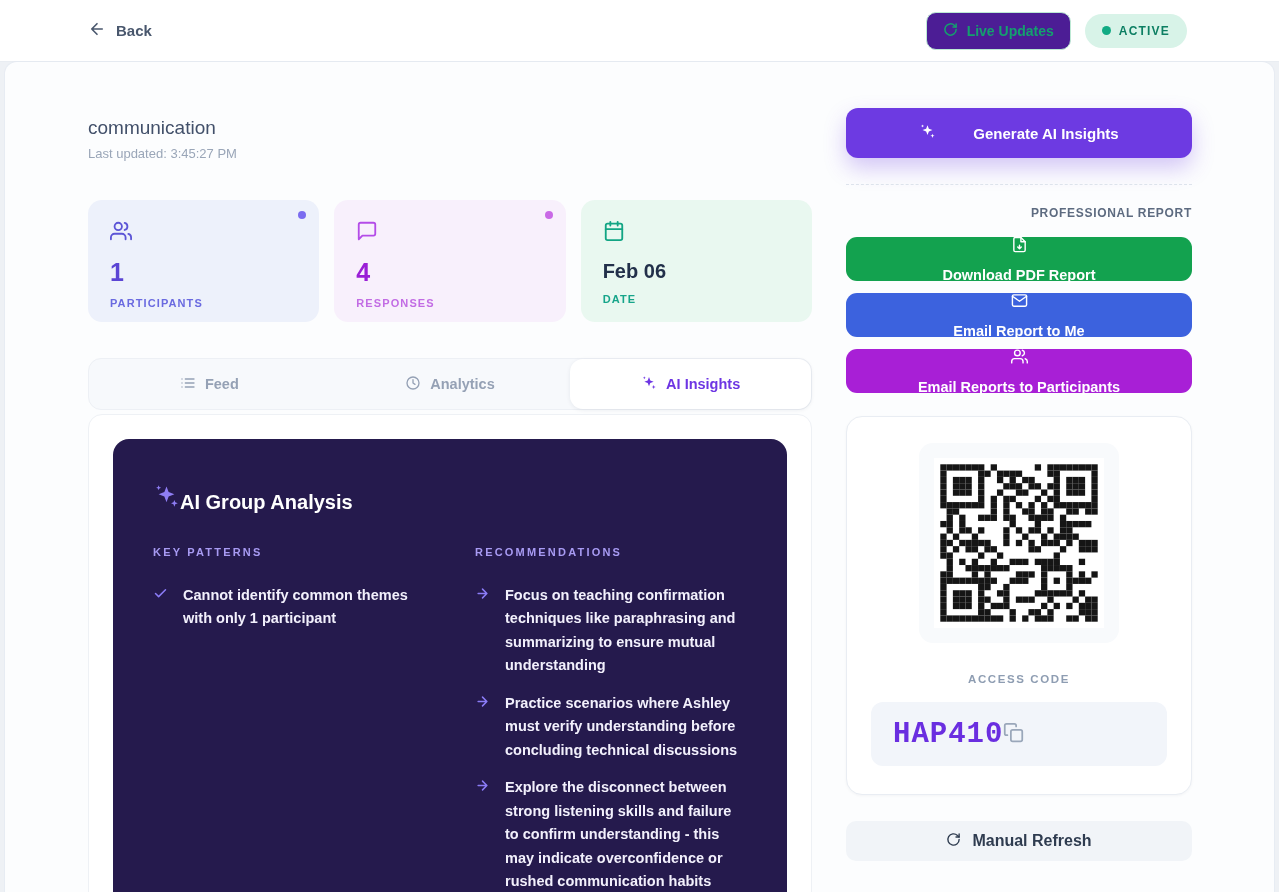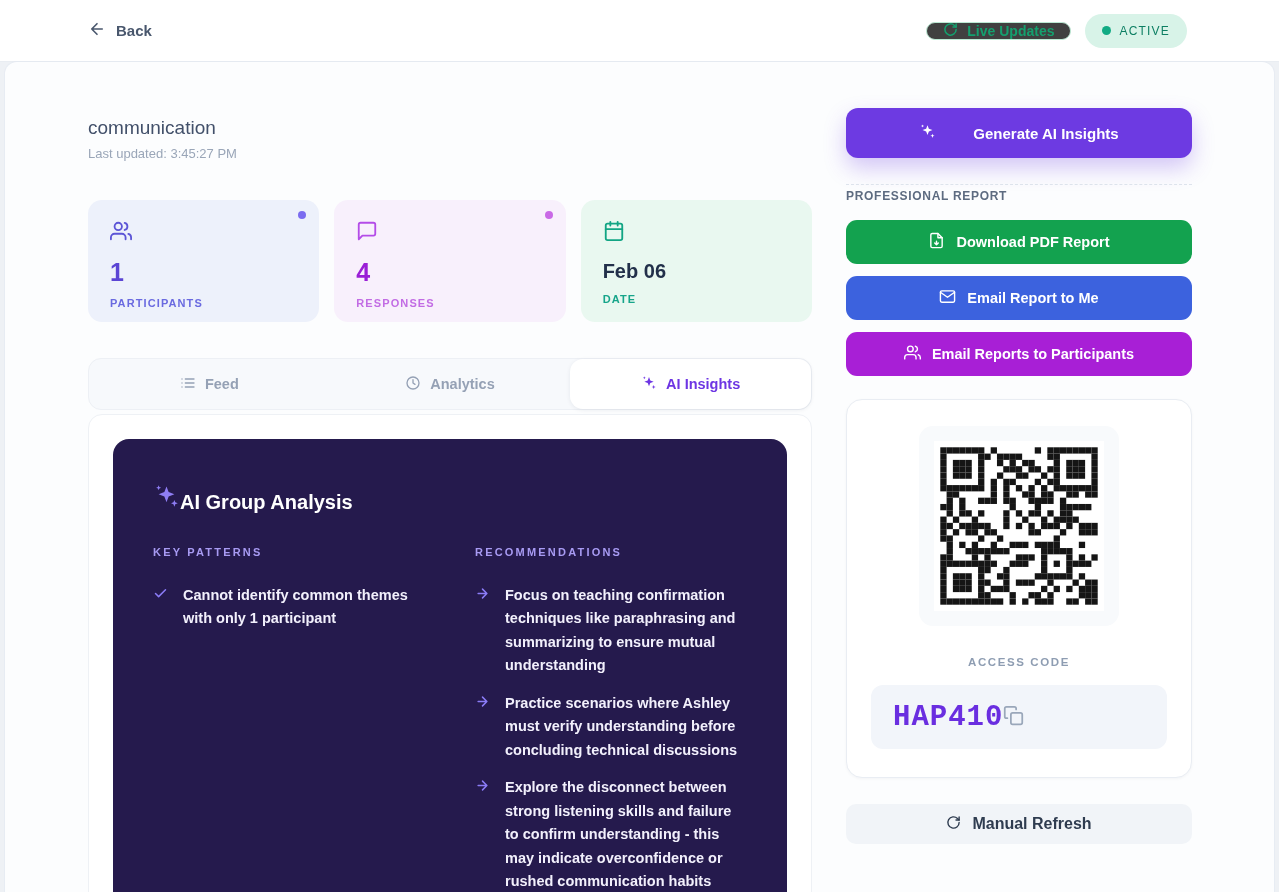--- a/index.html
+++ b/index.html
@@ -6,27 +6,27 @@
   html,body { width:1279px; height:892px; overflow:hidden; }
   body { background:#eef1f5; font-family:"Liberation Sans","DejaVu Sans",sans-serif; color:#1e293b; }
 
   
   .topbar { height:62px; background:#ffffff; display:flex; align-items:center;
             justify-content:space-between; padding:0 92px 0 88px; border-bottom:1px solid #e9edf2; }
   .back-btn { display:flex; align-items:center; gap:10px; color:#49576d; font-size:15px;
               font-weight:700; cursor:pointer; background:none; border:none; font-family:inherit; }
   .back-btn svg { width:18px; height:18px; }
   .topbar-right { display:flex; align-items:center; gap:14px; }
-  .live-btn { display:flex; align-items:center; gap:9px; height:18px; padding:0 16px;
-              background:#404040; border:1px solid #bce9d4; border-radius:10px; color:#14a06e;
+  .live-btn { display:flex; align-items:center; gap:9px; height:38px; padding:0 16px;
+              background:#4c1d95; border:1px solid #bce9d4; border-radius:10px; color:#14a06e;
               font-size:14px; font-weight:700; cursor:pointer; font-family:inherit; }
   .live-btn svg { width:15px; height:15px; }
   .active-badge { display:flex; align-items:center; gap:8px; height:34px; padding:0 17px;
                   background:#d8f3e8; border-radius:999px; color:#0d7f63; font-size:12px;
-                  font-weight:400; letter-spacing:1.2px; }
+                  font-weight:700; letter-spacing:1.2px; }
   .active-badge .dot { width:9px; height:9px; border-radius:50%; background:#12ab84; }
 
   
   .page-card { margin:0 5px; background:#fcfdfe; border-radius:12px;
                box-shadow:0 0 0 1px rgba(226,232,240,.55); min-height:830px;
                padding:46px 0 0 83px; display:flex; gap:34px; }
   .main-col { width:724px; }
   .side-col { width:346px; flex-shrink:0; }
 
   
@@ -81,24 +81,24 @@
   .ai-item .marker svg { width:15px; height:15px; }
 
   
   .btn { display:flex; align-items:center; justify-content:center; gap:11px; width:100%;
          border:none; border-radius:11px; color:#ffffff; font-weight:700; cursor:pointer;
          font-family:inherit; }
   .btn svg { width:17px; height:17px; }
   .generate-btn { height:50px; font-size:15px; background:#6d3ae2; border-radius:12px;
                   box-shadow:0 10px 22px rgba(109,58,226,.28);gap:37px; }
   .side-divider { margin-top:26px; border-top:1px dashed #dde3ec; }
-  .section-label { margin-top:4px; font-size:12px; font-weight:800; letter-spacing:.7px;
-                   color:#5d6b80; }
+  .section-label { margin-top:21px; font-size:12px; font-weight:800; letter-spacing:.7px;
+                   color:#5d6b80;text-align:right; }
   .report-btns { margin-top:17px; display:flex; flex-direction:column; gap:12px; }
-  .report-btns .btn { height:44px; font-size:14.5px; }
+  .report-btns .btn { height:44px; font-size:14.5px;flex-direction:column; }
   .pdf-btn { background:#13a24f; }
   .email-me-btn { background:#3c62de; }
   .email-participants-btn { background:#a81fd6; }
 
   .qr-card { margin-top:23px; background:#ffffff; border:1px solid #e9edf3; border-radius:16px;
              padding:26px 24px 28px; display:flex; flex-direction:column; align-items:center;
              box-shadow:0 1px 3px rgba(15,23,42,.04); }
   .qr-box { width:200px; height:200px; background:#f8fafc; border-radius:14px;
             display:flex; align-items:center; justify-content:center; }
   .qr-box svg { width:170px; height:170px; background:#ffffff; fill:#151515; }

